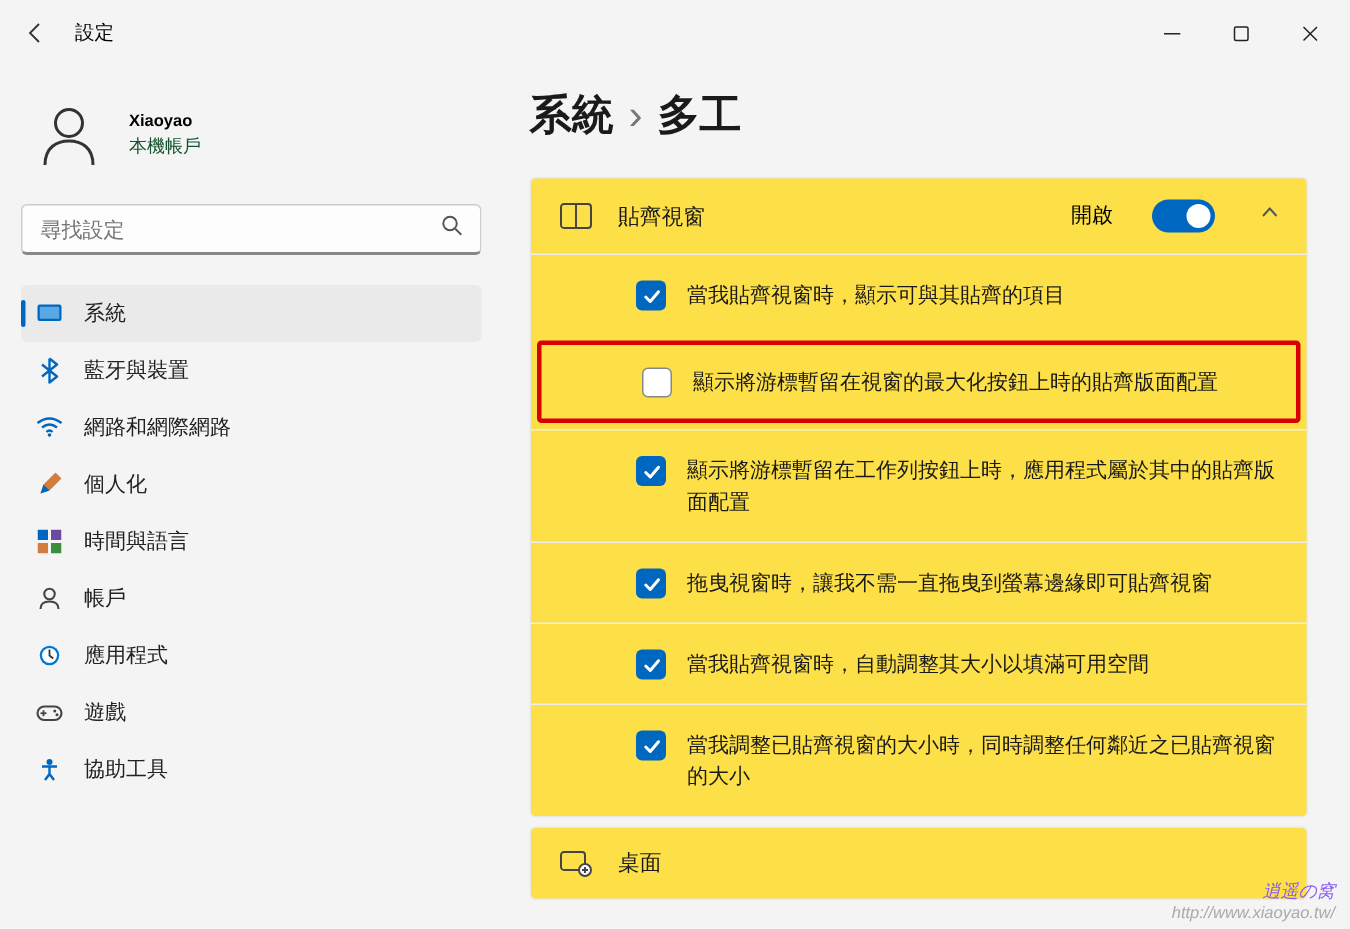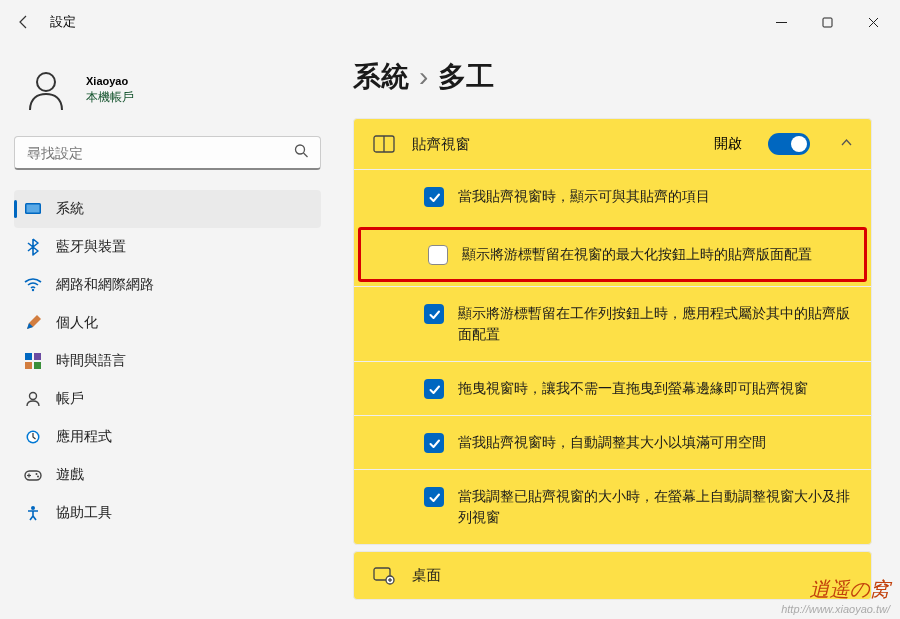--- a/index.html
+++ b/index.html
@@ -47,21 +47,21 @@
     
     .option-row { display: flex; align-items: flex-start; padding: 16px 18px 16px 70px; border-top: 1px solid #eee; gap: 14px; cursor: pointer; }
     .option-row.highlighted { border: 3px solid #d80000; margin: 4px; border-radius: 3px; padding: 14px 15px 14px 67px; }
     .checkbox { width: 20px; height: 20px; border-radius: 4px; flex-shrink: 0; display: flex; align-items: center; justify-content: center; margin-top: 1px; }
     .checkbox.checked { background: #0067c0; }
     .checkbox.unchecked { border: 1.5px solid #888; background: #fff; }
     .checkbox.checked svg { color: #fff; }
     .option-text { font-size: 14px; color: #1a1a1a; line-height: 1.5; }
     
     .watermark { position: absolute; right: 10px; bottom: 4px; font-size: 11px; color: #aaa; font-style: italic; text-align: right; }
-    .watermark-top { font-size: 20px; font-family: cursive; color: #c2410c; }
+    .watermark-top { font-size: 12px; font-family: cursive; color: #8b5cf6; }
   </style>
 </head>
 <body>
 
 <div class="titlebar">
   <div class="back-btn">
     <svg width="16" height="16" viewBox="0 0 16 16">
         <path d="M10 2 L4 8 L10 14" stroke="#333" stroke-width="1.2" fill="none"></path>
       </svg>
   </div>
@@ -260,21 +260,21 @@
               </svg>
             </div>
             <div class="option-text">當我貼齊視窗時，自動調整其大小以填滿可用空間</div>
           </div>
           <div class="option-row">
             <div class="checkbox checked">
               <svg width="13" height="13" viewBox="0 0 13 13">
                 <path d="M2.5 7 L5.5 10 L11 3.5" stroke="white" stroke-width="2" fill="none" stroke-linecap="round" stroke-linejoin="round"></path>
               </svg>
             </div>
-            <div class="option-text">當我調整已貼齊視窗的大小時，在螢幕上自動調整視窗大小及排列視窗</div>
+            <div class="option-text">當我調整已貼齊視窗的大小時，同時調整任何鄰近之已貼齊視窗的大小</div>
           </div>
         </div>
     </div>
 
     <div class="card">
       <div class="card-head">
         <div class="card-icon">
           <svg width="22" height="18" viewBox="0 0 22 18">
               <rect x="1" y="1" width="16" height="12" rx="2" stroke="#444" stroke-width="1.3" fill="none"></rect>
               <circle cx="17" cy="13" r="4" fill="#fcfcfc" stroke="#444" stroke-width="1.3"></circle>

